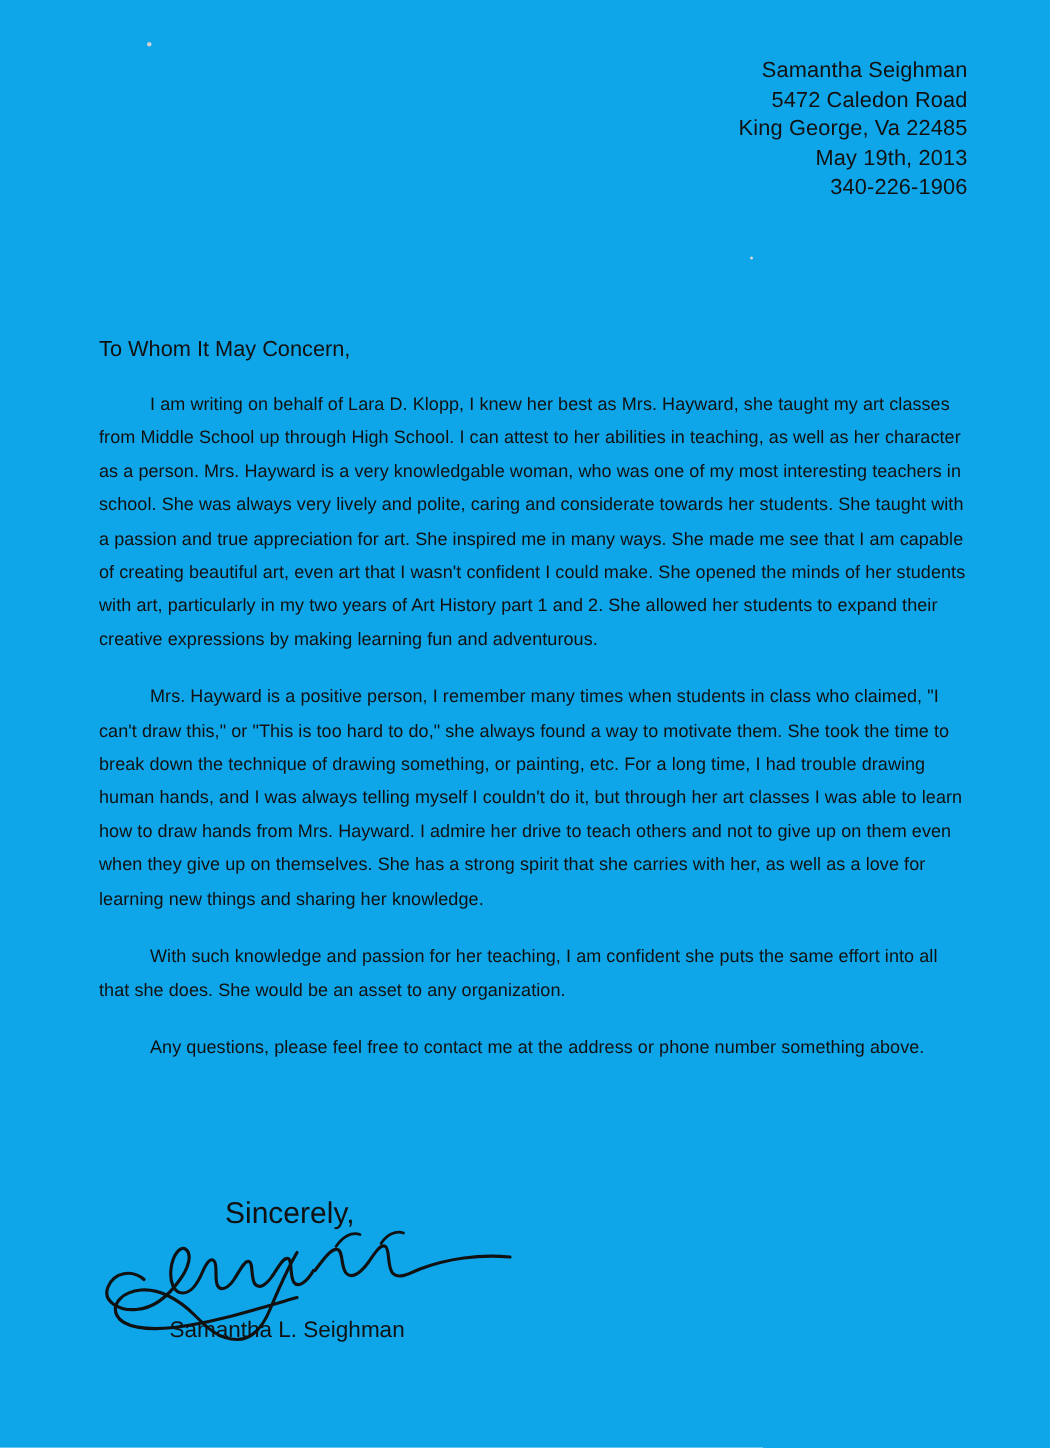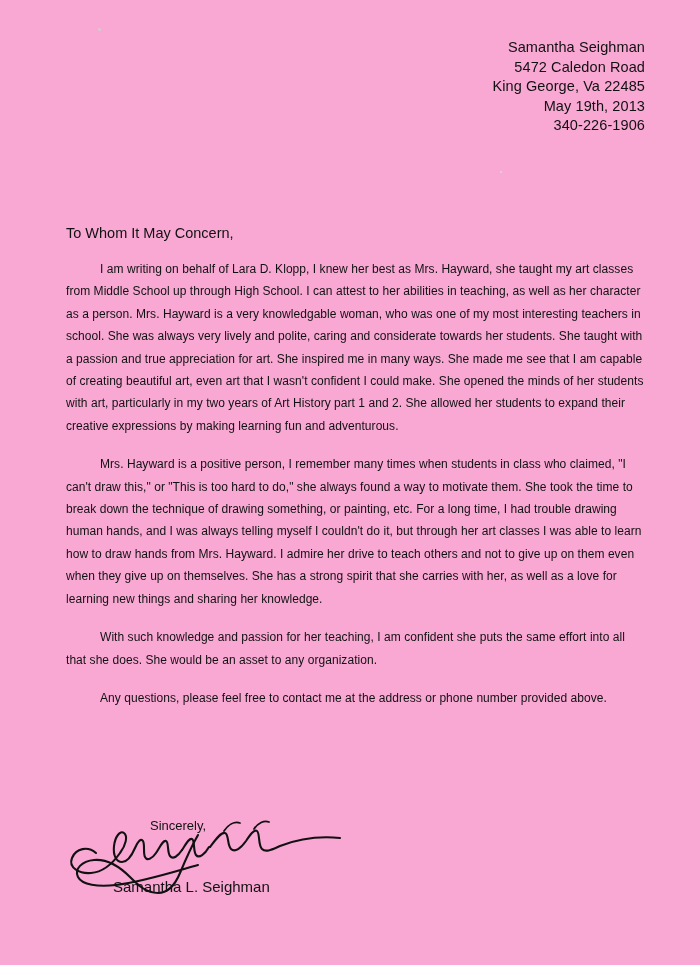--- a/index.html
+++ b/index.html
@@ -12,21 +12,21 @@
     height: 965px;
     position: relative;
     overflow: hidden;
     font-family: "Liberation Sans", sans-serif;
     color: #111111;
   }
 
   .page {
     position: absolute;
     inset: 0;
-    background: #f9a8d4;
+    background: #0ea5e9;
   }
 
   
   .scan-speck {
     position: absolute;
     background: #cfcfcf;
     border-radius: 50%;
   }
   .speck-a { left: 98px; top: 28px; width: 3px; height: 3px; }
   .speck-b { left: 500px; top: 171px; width: 2px; height: 2px; background: #d8d8d8; }
@@ -63,22 +63,22 @@
 
   .body-block p {
     margin: 0 0 16px 0;
     text-indent: 34px;
   }
   .body-block p:last-child { margin-bottom: 0; }
 
   .closing {
     position: absolute;
     left: 150px;
-    top: 818px;
-    font-size: 13px;
+    top: 798px;
+    font-size: 20px;
   }
 
   .signer {
     position: absolute;
     left: 113px;
     top: 878px;
     font-size: 15px;
   }
 
   .signature {
@@ -107,21 +107,21 @@
     <div>May 19th, 2013</div>
     <div>340-226-1906</div>
   </div>
 
   <div class="salutation">To Whom It May Concern,</div>
 
   <div class="body-block">
     <p>I am writing on behalf of Lara D. Klopp, I knew her best as Mrs. Hayward, she taught my art classes from Middle School up through High School. I can attest to her abilities in teaching, as well as her character as a person. Mrs. Hayward is a very knowledgable woman, who was one of my most interesting teachers in school. She was always very lively and polite, caring and considerate towards her students. She taught with a passion and true appreciation for art. She inspired me in many ways. She made me see that I am capable of creating beautiful art, even art that I wasn't confident I could make.  She opened the minds of her students with art, particularly in my two years of Art History part 1 and 2. She allowed her students to expand their creative expressions by making learning fun and adventurous.</p>
     <p>Mrs. Hayward is a positive person, I remember many times when students in class who claimed, "I can't draw this," or "This is too hard to do," she always found a way to motivate them.  She took the time to break down the technique of drawing something, or painting, etc. For a long time, I had trouble drawing human hands, and I was always telling myself I couldn't do it, but through her art classes I was able to learn how to draw hands from Mrs. Hayward. I admire her drive to teach others and not to give up on them even when they give up on themselves. She has a strong spirit that she carries with her, as well as a love for learning new things and sharing her knowledge.</p>
     <p>With such knowledge and passion for her teaching, I am confident she puts the same effort into all that she does. She would be an asset to any organization.</p>
-    <p>Any questions, please feel free to contact me at the address or phone number provided above.</p>
+    <p>Any questions, please feel free to contact me at the address or phone number something above.</p>
   </div>
 
   <div class="closing">Sincerely,</div>
 
   <div class="signature">
     <svg viewBox="0 0 300 95" xmlns="http://www.w3.org/2000/svg">
       <g fill="none" stroke="#111111" stroke-linecap="round" stroke-linejoin="round">
         <path d="M38 48 C30 41, 18 43, 14 53 C10 63, 22 69, 33 68 C46 67, 55 58, 62 48 C68 40, 70 31, 66 28 C62 25, 57 32, 56 41 C55 50, 58 57, 64 57 C70 57, 74 50, 77 43 C80 36, 83 33, 85 36 C87 39, 85 48, 87 52 C89 56, 94 54, 98 48 C102 42, 105 35, 108 36 C111 37, 109 47, 112 51 C115 55, 120 51, 124 45" stroke-width="2.1"></path>
         <path d="M124 45 C128 39, 131 33, 134 34 C137 35, 135 46, 138 50 C141 54, 147 49, 151 42" stroke-width="2.1"></path>
         <path d="M140 30 C133 42, 127 56, 122 68 C117 80, 110 88, 100 88 C88 88, 80 80, 72 72 C61 61, 48 54, 36 55 C24 56, 16 64, 20 72 C24 80, 40 82, 58 80 C84 77, 112 68, 140 60" stroke-width="2.1"></path>

